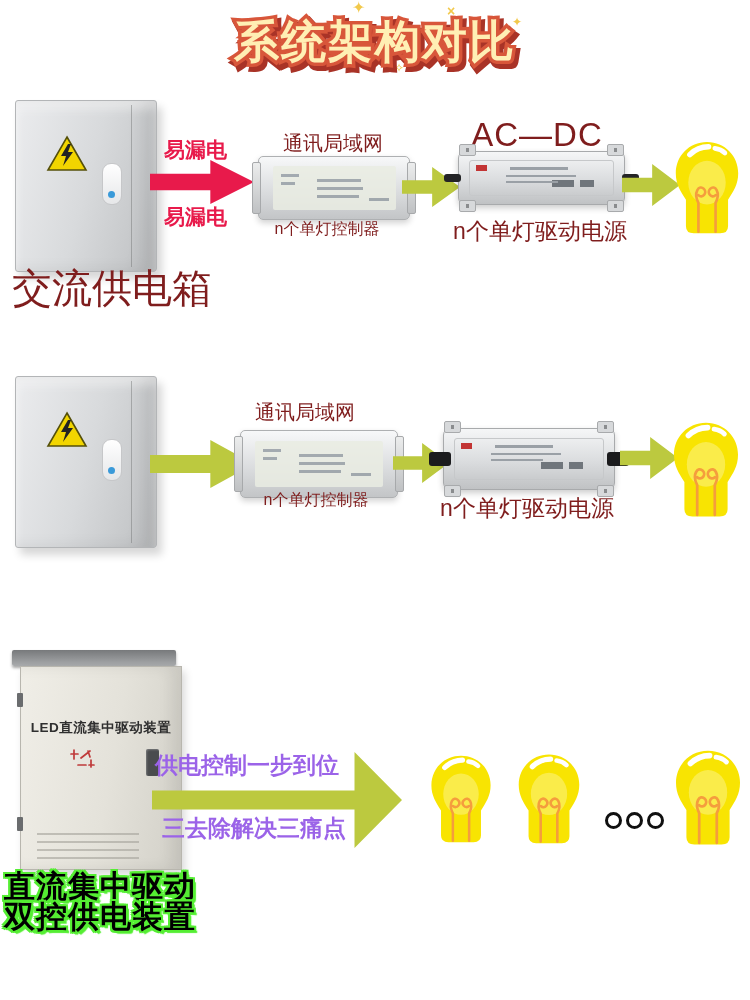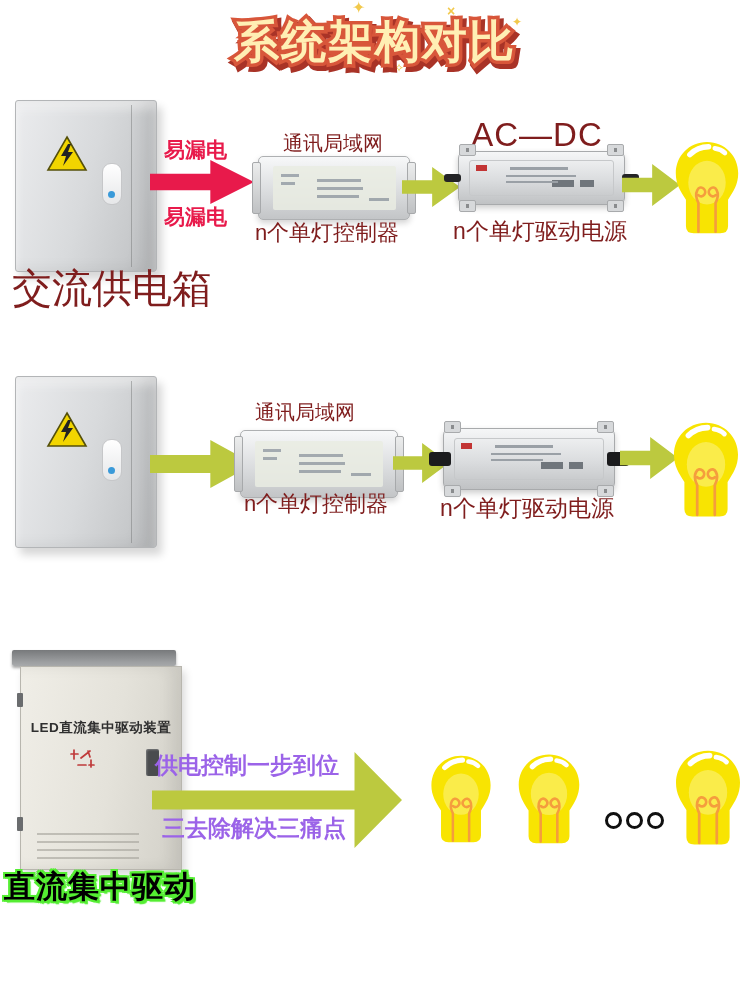--- a/index.html
+++ b/index.html
@@ -16,21 +16,21 @@
   .s3{left:447px;top:4px;font-size:14px;}
   .s4{left:512px;top:16px;font-size:12px;}
   .s5{left:255px;top:58px;font-size:13px;}
   .s6{left:394px;top:62px;font-size:12px;}
   .s7{left:500px;top:55px;font-size:13px;}
 
   
   .lbl{position:absolute;color:#7f1d1d;font-weight:normal;line-height:1.05;white-space:nowrap;}
   .cab-lbl{font-size:40px;}
   .lan-lbl{font-size:20px;width:150px;text-align:center;}
-  .ctl-lbl{font-size:22px;width:180px;text-align:center;}
+  .ctl-lbl{font-size:16px;width:180px;text-align:center;}
   .conv-lbl{font-size:33px;width:140px;text-align:center;letter-spacing:1px;}
   .drv-lbl{font-size:23px;width:190px;text-align:center;}
   .leak{position:absolute;color:#e81a4b;font-size:21px;font-weight:bold;}
   .purple{position:absolute;color:#9b63e8;font-size:23px;font-weight:bold;white-space:nowrap;}
   .glow{position:absolute;color:#000;font-size:31px;font-weight:bold;white-space:nowrap;letter-spacing:1px;
         text-shadow:2px 0 0 #55ee33,-2px 0 0 #55ee33,0 2px 0 #55ee33,0 -2px 0 #55ee33,
                     2px 2px 0 #55ee33,-2px -2px 0 #55ee33,2px -2px 0 #55ee33,-2px 2px 0 #55ee33,3px 3px 1px #55ee33;}
 
   
   .arrow{position:absolute;}
@@ -257,20 +257,21 @@
     <i class="hinge hg1"></i>
     <i class="hinge hg2"></i>
     <div class="cab3-text">LED直流集中驱动装置</div>
     <svg class="cab3-stamp" viewBox="0 0 36 28">
       <path d="M6 9 h7 M9 5 v9 M16 13 l9 -7 M23 6 l2 6 M13 20 h8 M26 15 v7 M24 20 h5" stroke="#bf3a3a" stroke-width="1.7" fill="none" stroke-linecap="round"></path>
     </svg>
     <i class="cab3-handle"></i>
     <i class="cab3-vents"></i>
   </div>
   <div class="glow" id="r3-lbl1">直流集中驱动</div>
+  <div class="glow" id="r3-lbl2">双控供电装置</div>
 
   <span class="purple" id="r3-benefit-top">供电控制一步到位</span>
   <div class="arrow green long" id="r3-arrow"></div>
   <span class="purple" id="r3-benefit-bot">三去除解决三痛点</span>
 
   <div class="bulb" id="r3-bulb1">
     <svg viewBox="0 0 100 140">
       <path d="M50 6 C27 6 10 24 10 46 C10 60 16 69 23 80 L23 114 Q23 123 33 123 L67 123 Q77 123 77 114 L77 80 C84 69 90 60 90 46 C90 24 73 6 50 6 Z" fill="#f8e402"></path>
       <ellipse cx="50" cy="58" rx="24" ry="28" fill="#fbf06a" opacity="0.7"></ellipse>
       <path d="M39 121 L39 84 C32 70 40 60 46 66 C51 71 44 79 39 74" stroke="#f59d3d" stroke-width="3.4" fill="none" stroke-linecap="round"></path>

